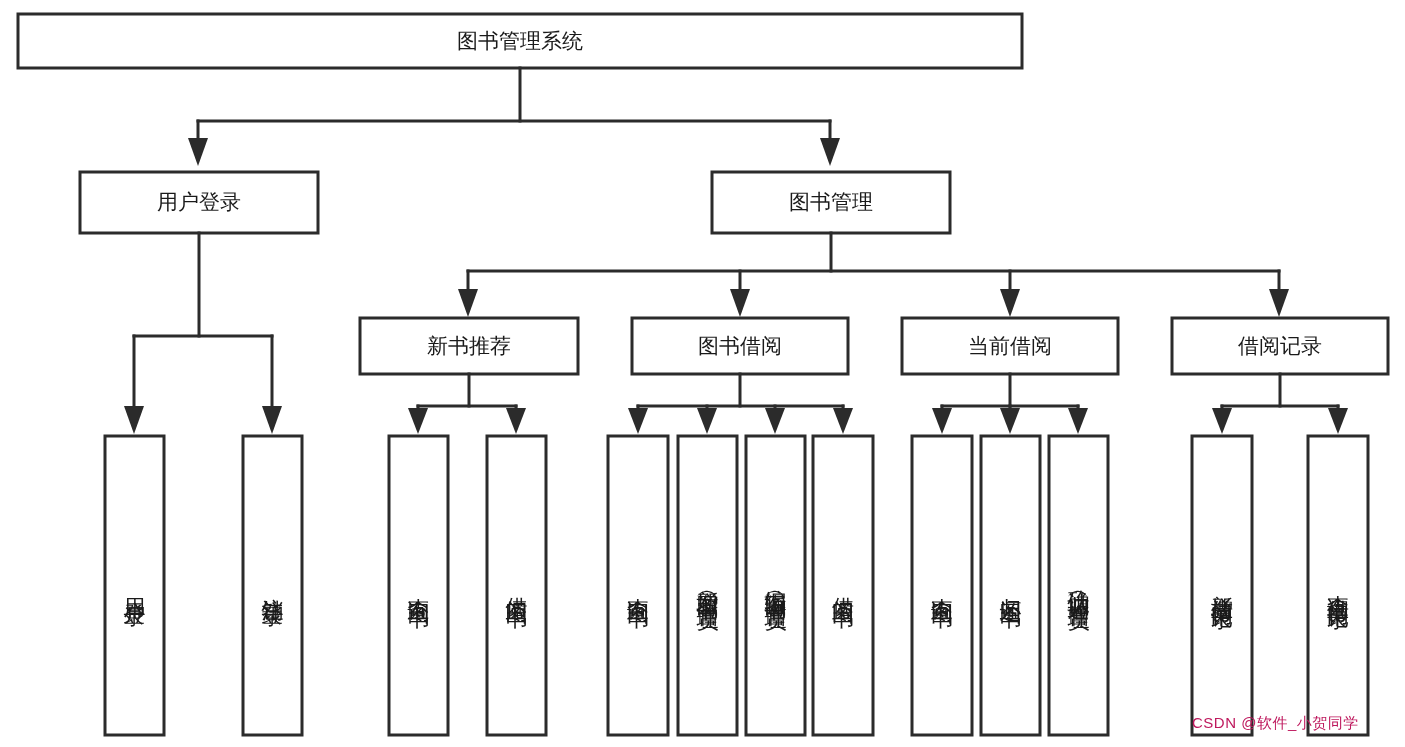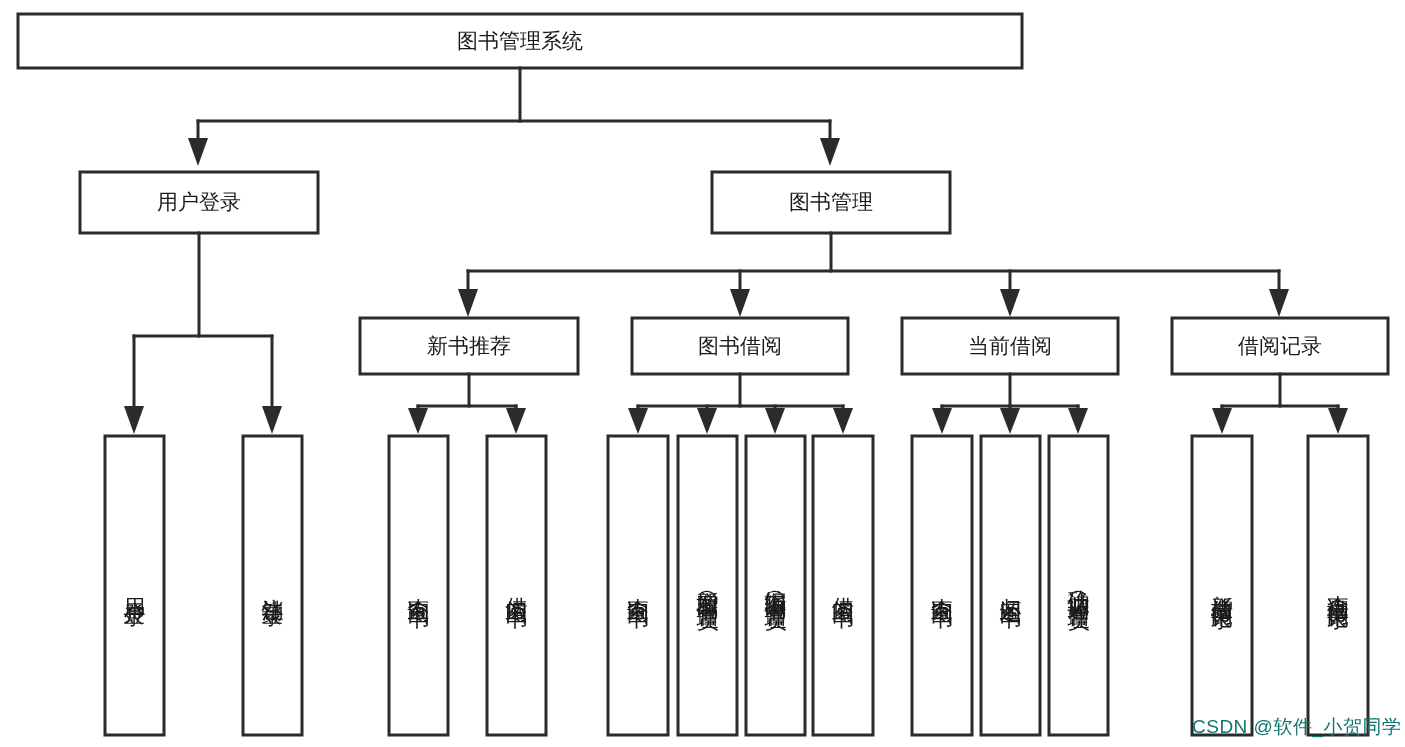--- a/index.html
+++ b/index.html
@@ -61,22 +61,22 @@
     letter-spacing: 3px;
     color: #1a1a1a;
     white-space: nowrap;
     pointer-events: none;
   }
   #watermark {
     position: absolute;
     left: 1192px;
     top: 714px;
     font-family: "Liberation Sans", "DejaVu Sans", sans-serif;
-    font-size: 19px;
-    color: #0f766e;
+    font-size: 15px;
+    color: #be185d;
     white-space: nowrap;
     letter-spacing: 0.5px;
   }
 </style>
 </head>
 <body>
 
 <div id="diagram-root">
 
   <svg id="tree-svg" viewBox="0 0 1405 747">

